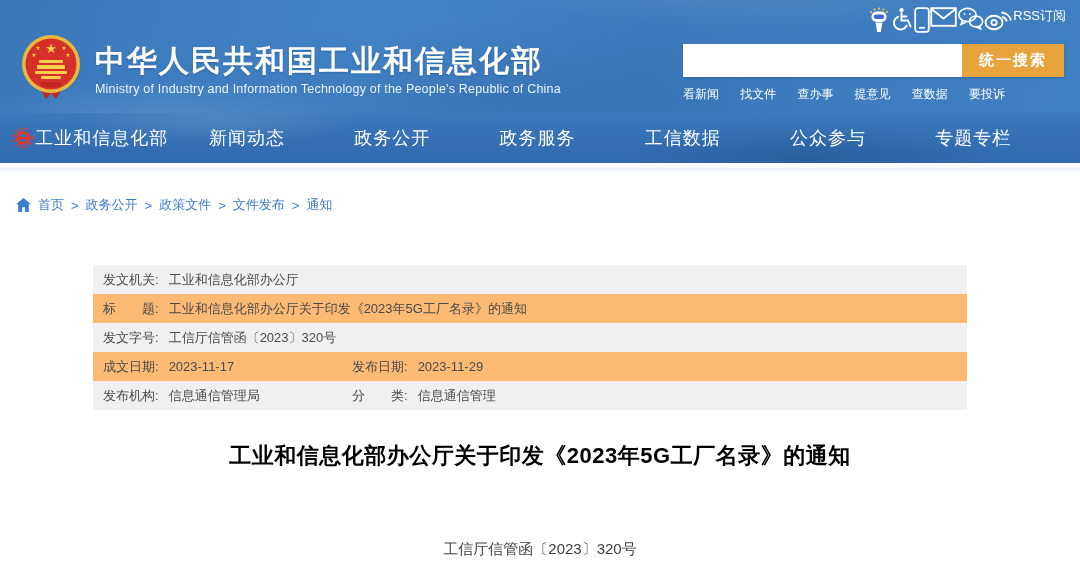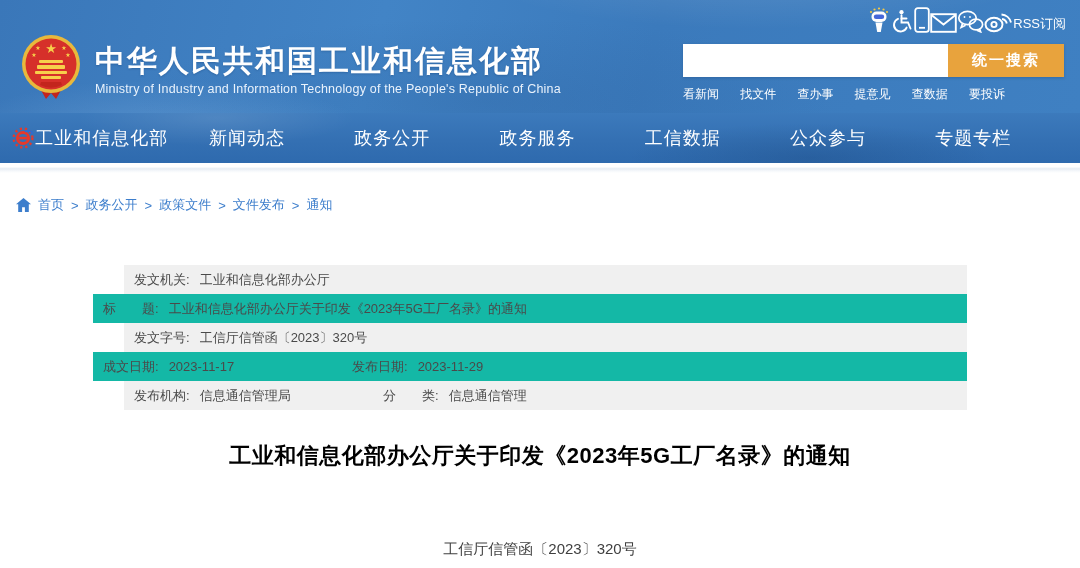--- a/index.html
+++ b/index.html
@@ -7,33 +7,33 @@
     font-family:"Liberation Sans","DejaVu Sans",sans-serif; }
 
   
   .header { position:relative; height:113px;
     background:
       radial-gradient(ellipse 300px 80px at 15% 120%, rgba(120,170,220,.45), rgba(120,170,220,0) 70%),
       radial-gradient(ellipse 420px 90px at 70% -30%, rgba(255,255,255,.14), rgba(255,255,255,0) 70%),
       radial-gradient(ellipse 500px 120px at 45% 90%, rgba(40,90,150,.25), rgba(40,90,150,0) 70%),
       linear-gradient(103deg,#3a77b9 0%,#4284c6 35%,#3b7abc 60%,#3f80c2 100%);
   }
-  .topbar { position:absolute; top:7px; right:14px; display:flex; align-items:flex-end; }
+  .topbar { position:absolute; top:7px; right:14px; display:flex; align-items:flex-start; }
   .topbar .tico { display:inline-flex; align-items:center; cursor:pointer; }
   .rss-label { color:#fff; font-size:13px; cursor:pointer; }
 
   .brand { position:absolute; left:20px; top:33px; display:flex; align-items:center; gap:13px; }
   .brand-title { color:#fff; font-size:30px; font-weight:700; letter-spacing:2px; line-height:1.25;
     text-shadow:0 1px 2px rgba(0,40,90,.25); }
   .brand-sub { color:#e9f2fc; font-size:12.5px; margin-top:3px; letter-spacing:.2px; }
 
   .search-col { position:absolute; top:44px; right:16px; width:381px; }
   .search-row { display:flex; height:33px; box-shadow:0 1px 3px rgba(0,30,70,.2); }
   .search-input { flex:1; border:none; outline:none; padding:0 10px; font-size:14px; background:#fff; }
-  .search-btn { width:116px; border:none; background:#E8A33D; color:#fff; font-size:15px;
+  .search-btn { width:102px; border:none; background:#E8A33D; color:#fff; font-size:15px;
     font-weight:700; letter-spacing:2px; cursor:pointer; font-family:inherit; }
   .quick-links { display:flex; justify-content:space-between; width:322px; margin-top:9px; }
   .quick-links a { color:#fff; font-size:12px; text-decoration:none; cursor:pointer; }
 
   
   .nav { position:relative; height:50px; display:flex; align-items:center;
     background:
       radial-gradient(ellipse 200px 40px at 20% 10%, rgba(255,255,255,.10), rgba(255,255,255,0) 70%),
       radial-gradient(ellipse 260px 50px at 75% 90%, rgba(20,60,110,.25), rgba(20,60,110,0) 70%),
       linear-gradient(180deg,#3c7abc 0%,#3470b3 55%,#2e6aae 100%);
@@ -44,22 +44,22 @@
     background:linear-gradient(180deg,#ffffff 0%,#ffffff 38%,#e7edf4 58%,#f6f8fb 80%,#ffffff 100%); }
 
   
   .breadcrumb { display:flex; align-items:center; gap:7px; margin:23px 0 12px 16px;
     color:#3D7ECC; font-size:13px; }
   .breadcrumb a { color:#3D7ECC; text-decoration:none; cursor:pointer; }
   .crumb-sep { color:#3D7ECC; }
 
   
   .doc-meta { margin:51px 0 0 93px; width:874px; font-size:13px; color:#4a4a4a; }
-  .meta-row { display:flex; height:29px; align-items:center; padding-left:10px; background:#14b8a6; }
-  .meta-row.stripe { background:#F0F0F0;margin-left:31px; }
+  .meta-row { display:flex; height:29px; align-items:center; padding-left:10px; background:#fdba74; }
+  .meta-row.stripe { background:#F0F0F0; }
   .meta-cell { display:flex; align-items:center; }
   .meta-cell.c1 { width:249px; flex:none; }
   .meta-label { white-space:pre; }
   .meta-value { margin-left:10px; }
 
   
   .doc-title { text-align:center; margin:31px 60px 0; font-size:22px; font-weight:700;
     color:#000; letter-spacing:.5px; }
   .doc-number { text-align:center; margin-top:69px; font-size:15px; color:#3f3f3f; }
 </style>

